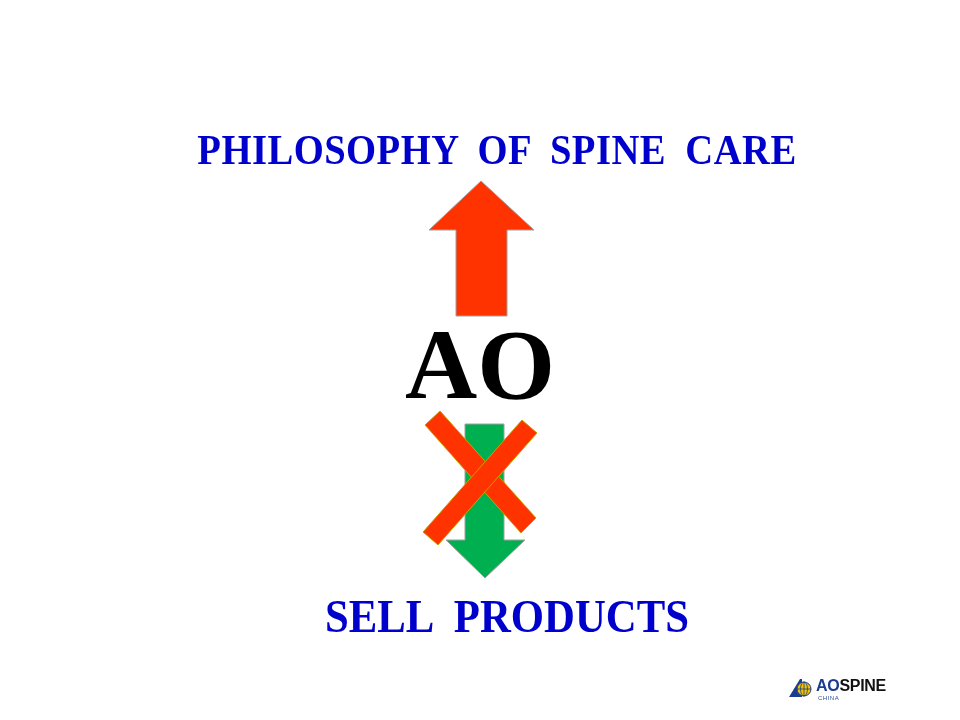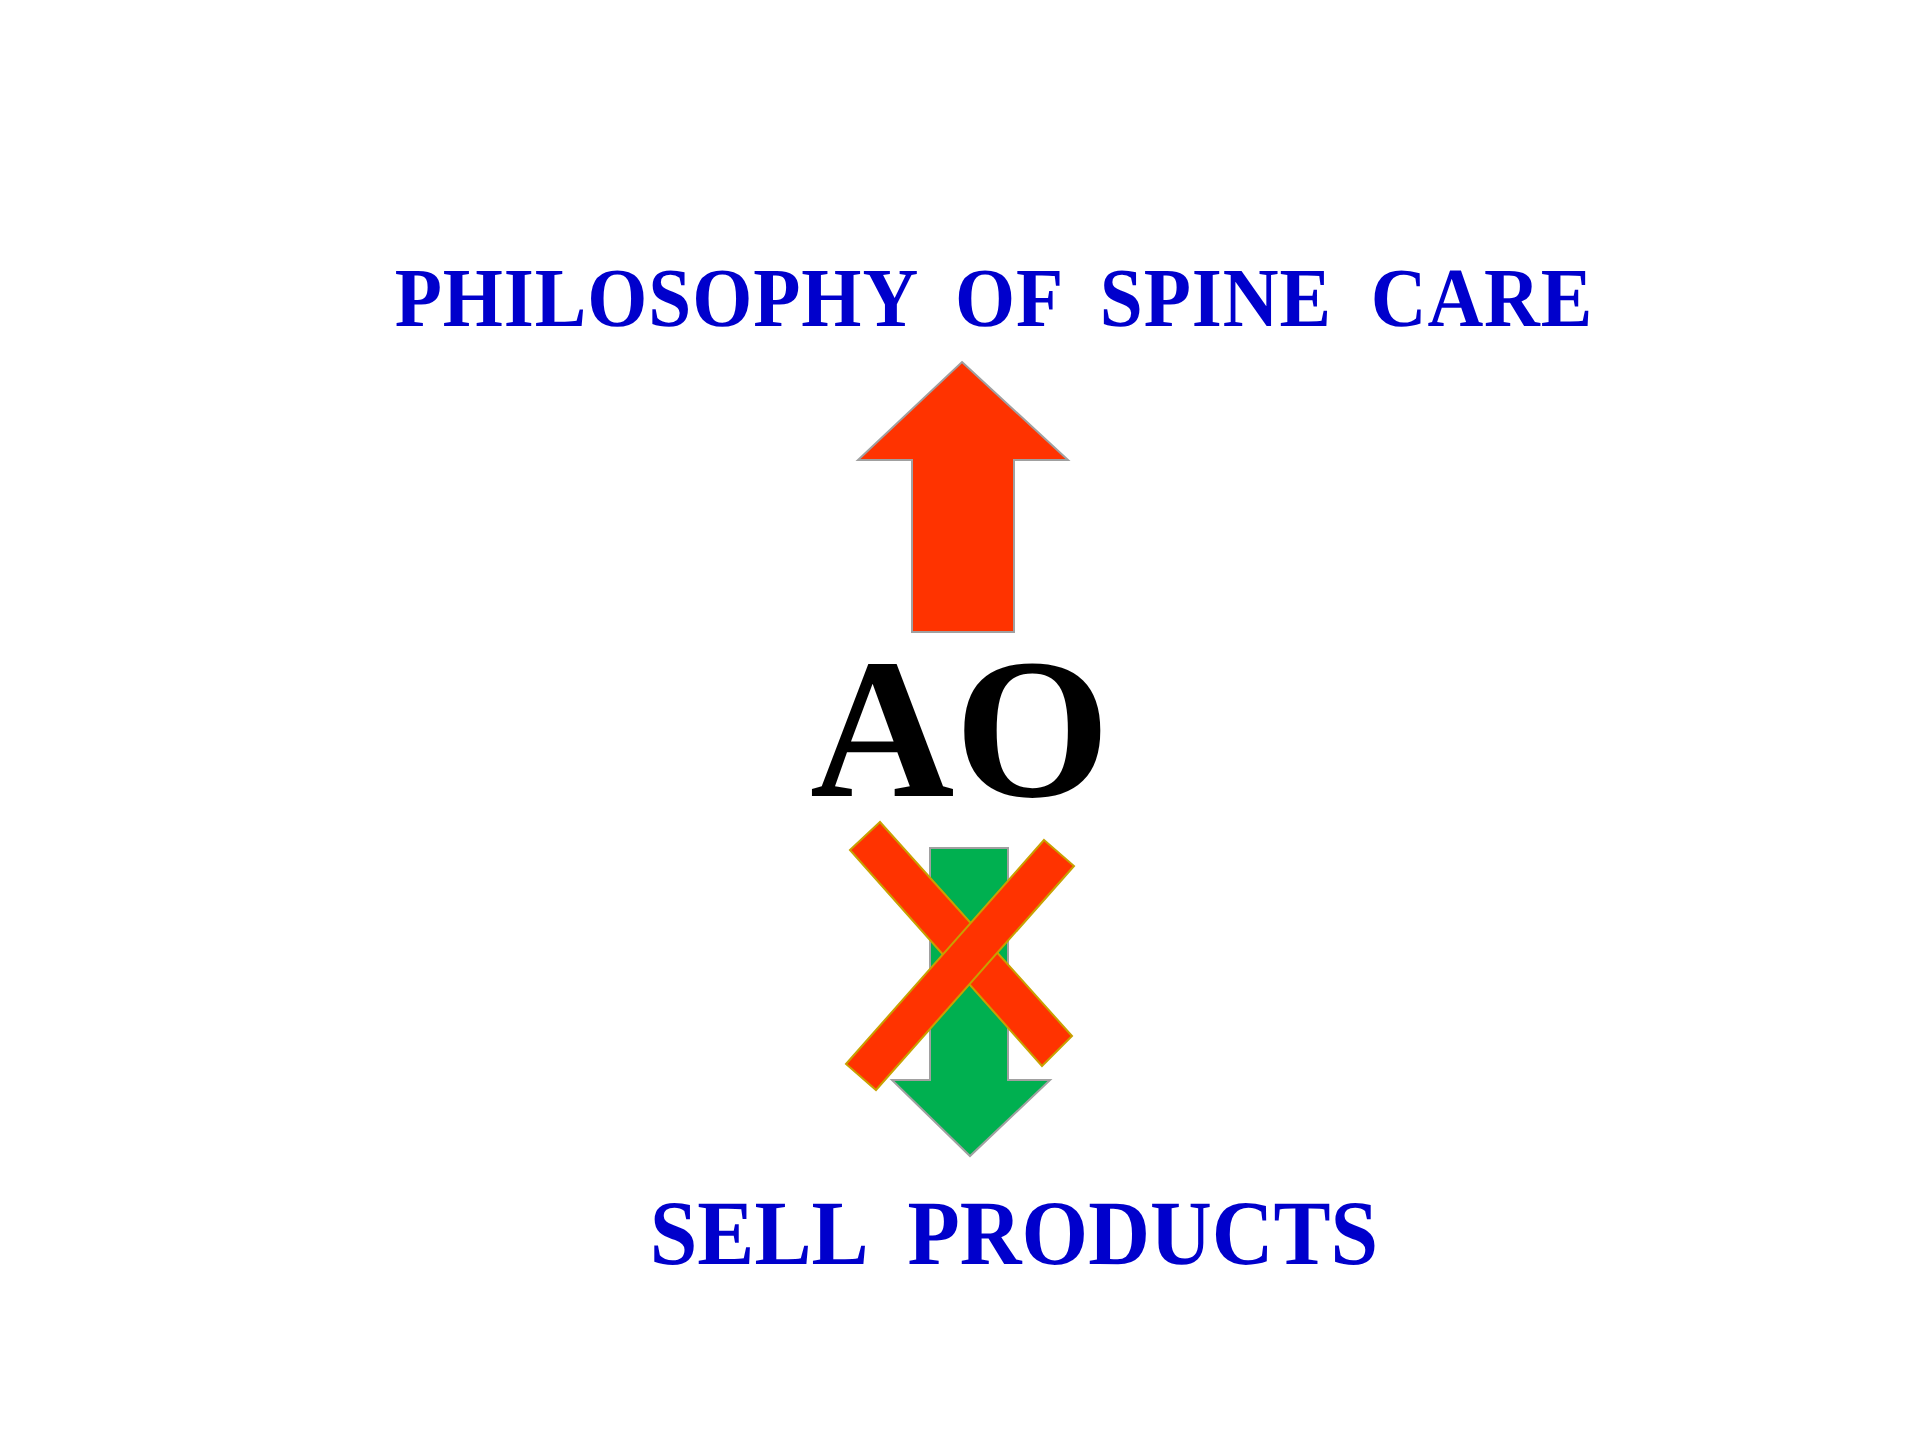--- a/index.html
+++ b/index.html
@@ -58,14 +58,27 @@
     <g>
       <polygon points="425,425 440,411 536,518 521,533" fill="#ff3300" stroke="#c8a000" stroke-width="1"></polygon>
       <polygon points="522,420 537,433 438,545 423,532" fill="#ff3300" stroke="#c8a000" stroke-width="1"></polygon>
     </g>
   </svg>
 
   <div class="ao">AO</div>
 
   <div class="bottom-text">SELL  PRODUCTS</div>
 
+  <div class="logo">
+    <svg class="logo-icon" viewBox="0 0 26 20">
+      <polygon points="1,19 12,1 14,1 14,19" fill="#1a3d8f"></polygon>
+      <circle cx="16" cy="11" r="7" fill="#f2c200" stroke="#1a3d8f" stroke-width="1"></circle>
+      <line x1="9" y1="11" x2="23" y2="11" stroke="#1a3d8f" stroke-width="0.8"></line>
+      <line x1="16" y1="4" x2="16" y2="18" stroke="#1a3d8f" stroke-width="0.8"></line>
+      <ellipse cx="16" cy="11" rx="3.5" ry="7" fill="none" stroke="#1a3d8f" stroke-width="0.8"></ellipse>
+    </svg>
+    <div class="logo-text">
+      <span class="ao-part">AO</span><span class="spine-part">SPINE</span>
+    </div>
+    <div class="logo-sub">CHINA</div>
+  </div>
 
 </div>
 
 </body></html>

